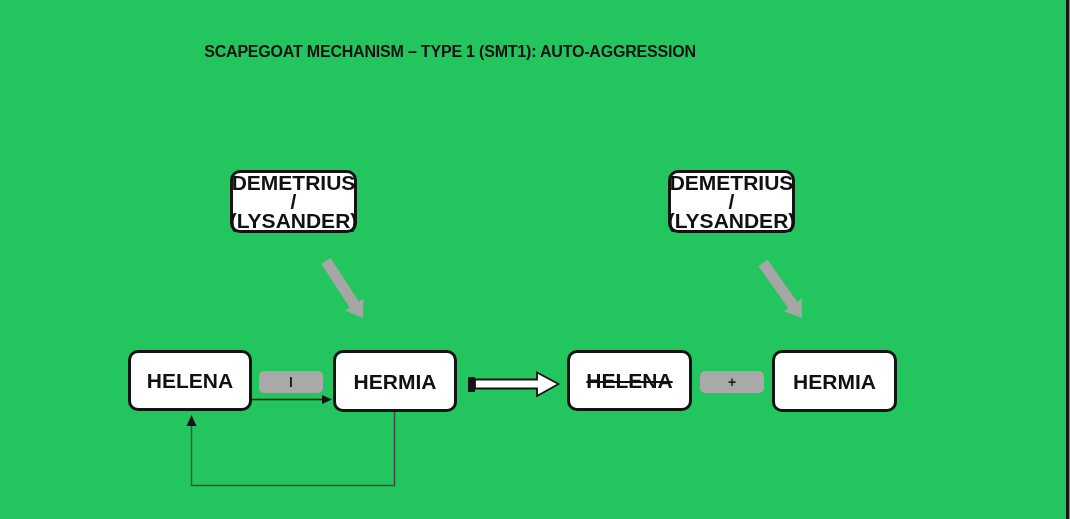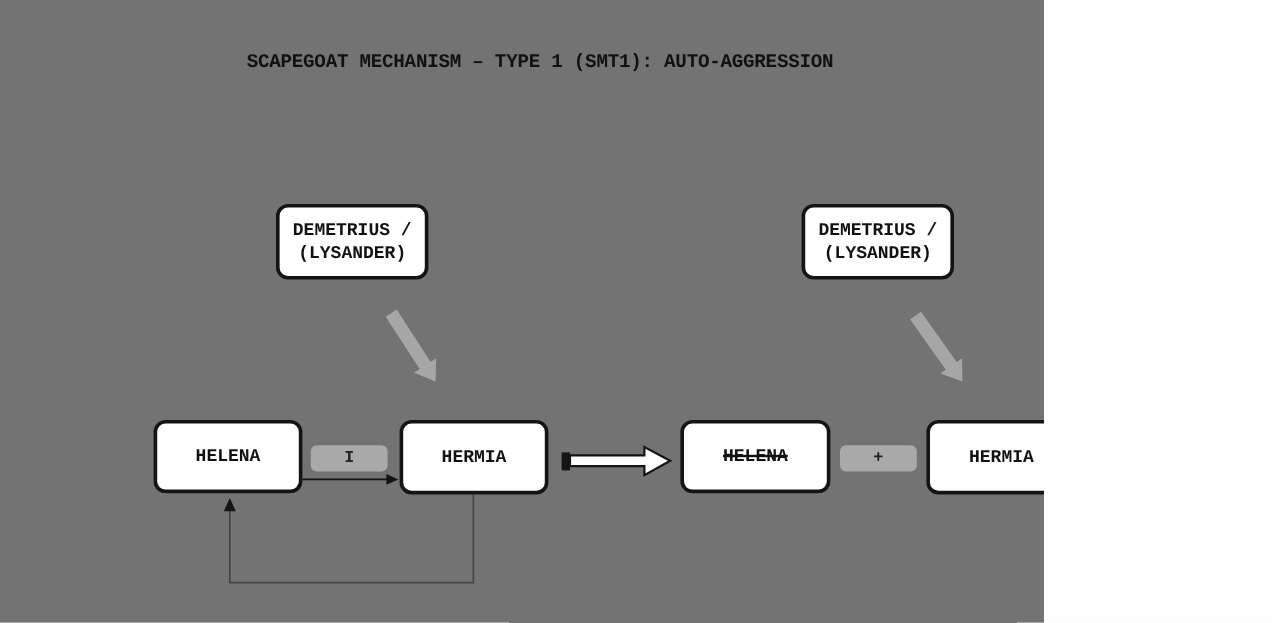--- a/index.html
+++ b/index.html
@@ -1,38 +1,38 @@
 <!DOCTYPE html>
 <html style="--badge-gray: #a9a9a9;"><head>
 <meta charset="utf-8">
 <style>
   html,body{margin:0;padding:0;background:#ffffff;}
   .page{
     position:relative;
-    width:870px;height:519px;
-    background:#737373;
-    font-family:Liberation Mono, monospace;
+    width:1070px;height:519px;
+    background:#22c55e;
+    font-family:Liberation Sans, sans-serif;
     overflow:hidden;
   }
   .page-title{
     position:absolute;
     left:0;top:43px;width:900px;
     text-align:center;
     font-size:16px;font-weight:bold;
     letter-spacing:-0.2px;
     color:#111;
   }
   .node{
     position:absolute;
     border:3px solid #141414;
     border-radius:10px;
     background:#ffffff;
     display:flex;flex-direction:column;
     align-items:center;justify-content:center;
-    font-weight:bold;font-size:15px;color:#111;
+    font-weight:bold;font-size:21px;color:#111;
     line-height:19px;
     box-sizing:border-box;
     text-align:center;
   }
   .node.demetrius-left {left:230px;top:170px;width:127px;height:63px;}
   .node.demetrius-right{left:668px;top:170px;width:127px;height:63px;}
   .node.helena-left    {left:128px;top:350px;width:124px;height:61px;}
   .node.hermia-left    {left:333px;top:350px;width:124px;height:62px;}
   .node.helena-right   {left:567px;top:350px;width:125px;height:61px;}
   .node.hermia-right   {left:772px;top:350px;width:125px;height:62px;}

